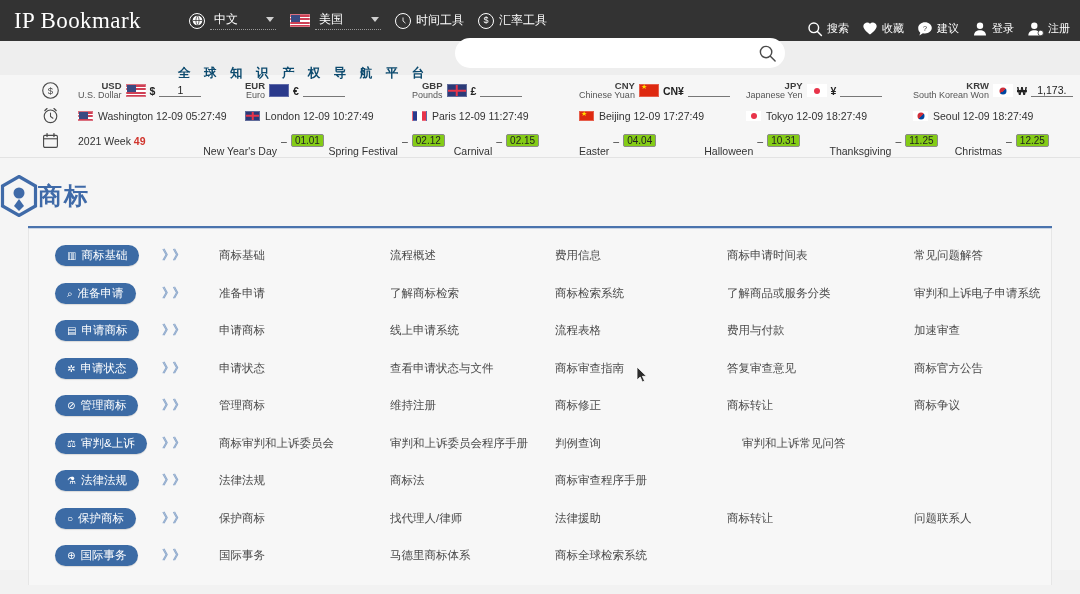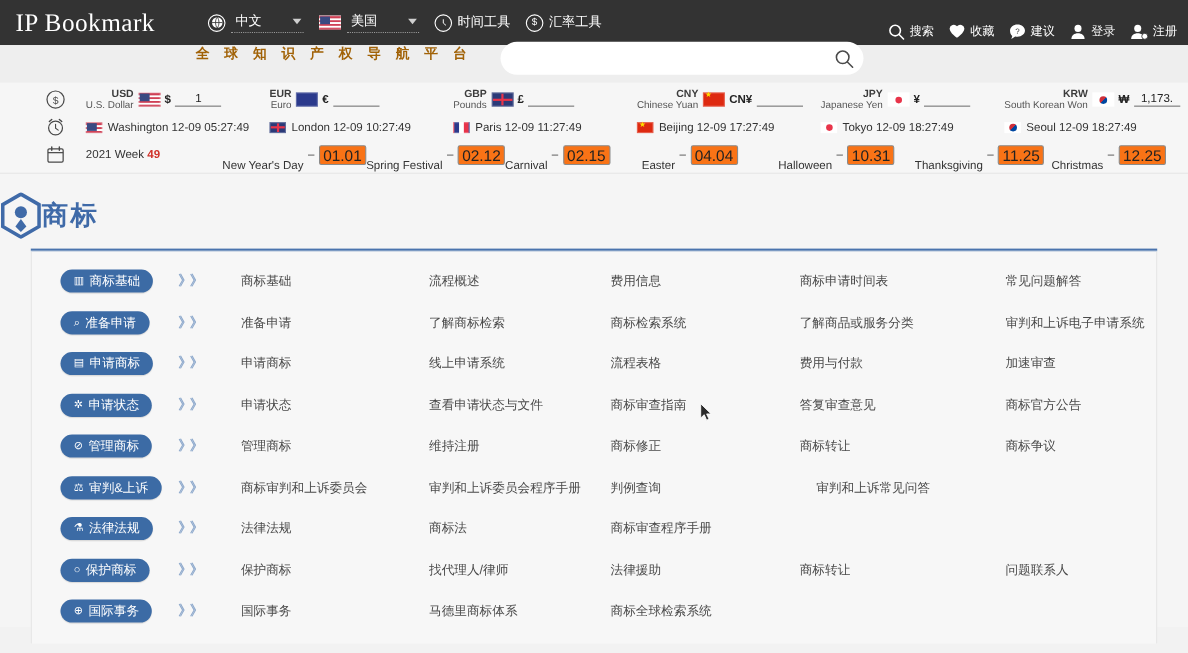--- a/index.html
+++ b/index.html
@@ -93,24 +93,24 @@
   
   .subrow {
     position: relative;
     height: 34px;
     background: #eeeeee;
     display: flex;
     align-items: center;
   }
   .subtitle {
     position: absolute;
-    left: 178px; top: 0;
+    left: 178px; top: 24px;
     font-size: 12.5px;
     letter-spacing: 5px;
-    color: #a16207;
+    color: #0c4a6e;
     font-weight: bold;
   }
   .searchbox {
     position: absolute;
     left: 455px; top: -3px;
     width: 330px; height: 30px;
     background: #ffffff;
     border-radius: 15px;
     display: flex; align-items: center;
   }
@@ -177,24 +177,24 @@
   .hol-list { display: flex; align-items: center; flex: 1; }
   .hol {
     display: flex; align-items: center; gap: 4px;
     flex: 1 1 0; font-size: 10.5px; color: #333;
     white-space: nowrap;
   }
   .hol .hname { font-size: 10.5px; margin-top: 20px; }
   .hol .hdate {
     border: 1px solid #8b8b8b;
     border-radius: 2px;
-    font-size: 14px;
+    font-size: 10px;
     padding: 0px 3px;
     color: #222;
-    background: #f97316;
+    background: #84cc16;
   }
   .weekbox { font-size: 10.5px; color:#333; white-space:nowrap; flex: 1 1 0;}
   .weekbox .wk { color: #d0342c; font-weight: bold; }
 
   
   .f-uk { background: #2b3a78; position: relative; overflow:hidden; }
   .f-uk::before {
     content:""; position:absolute; left:0; right:0; top:50%;
     height:2.5px; background:#e8344a; transform:translateY(-50%);
   }

